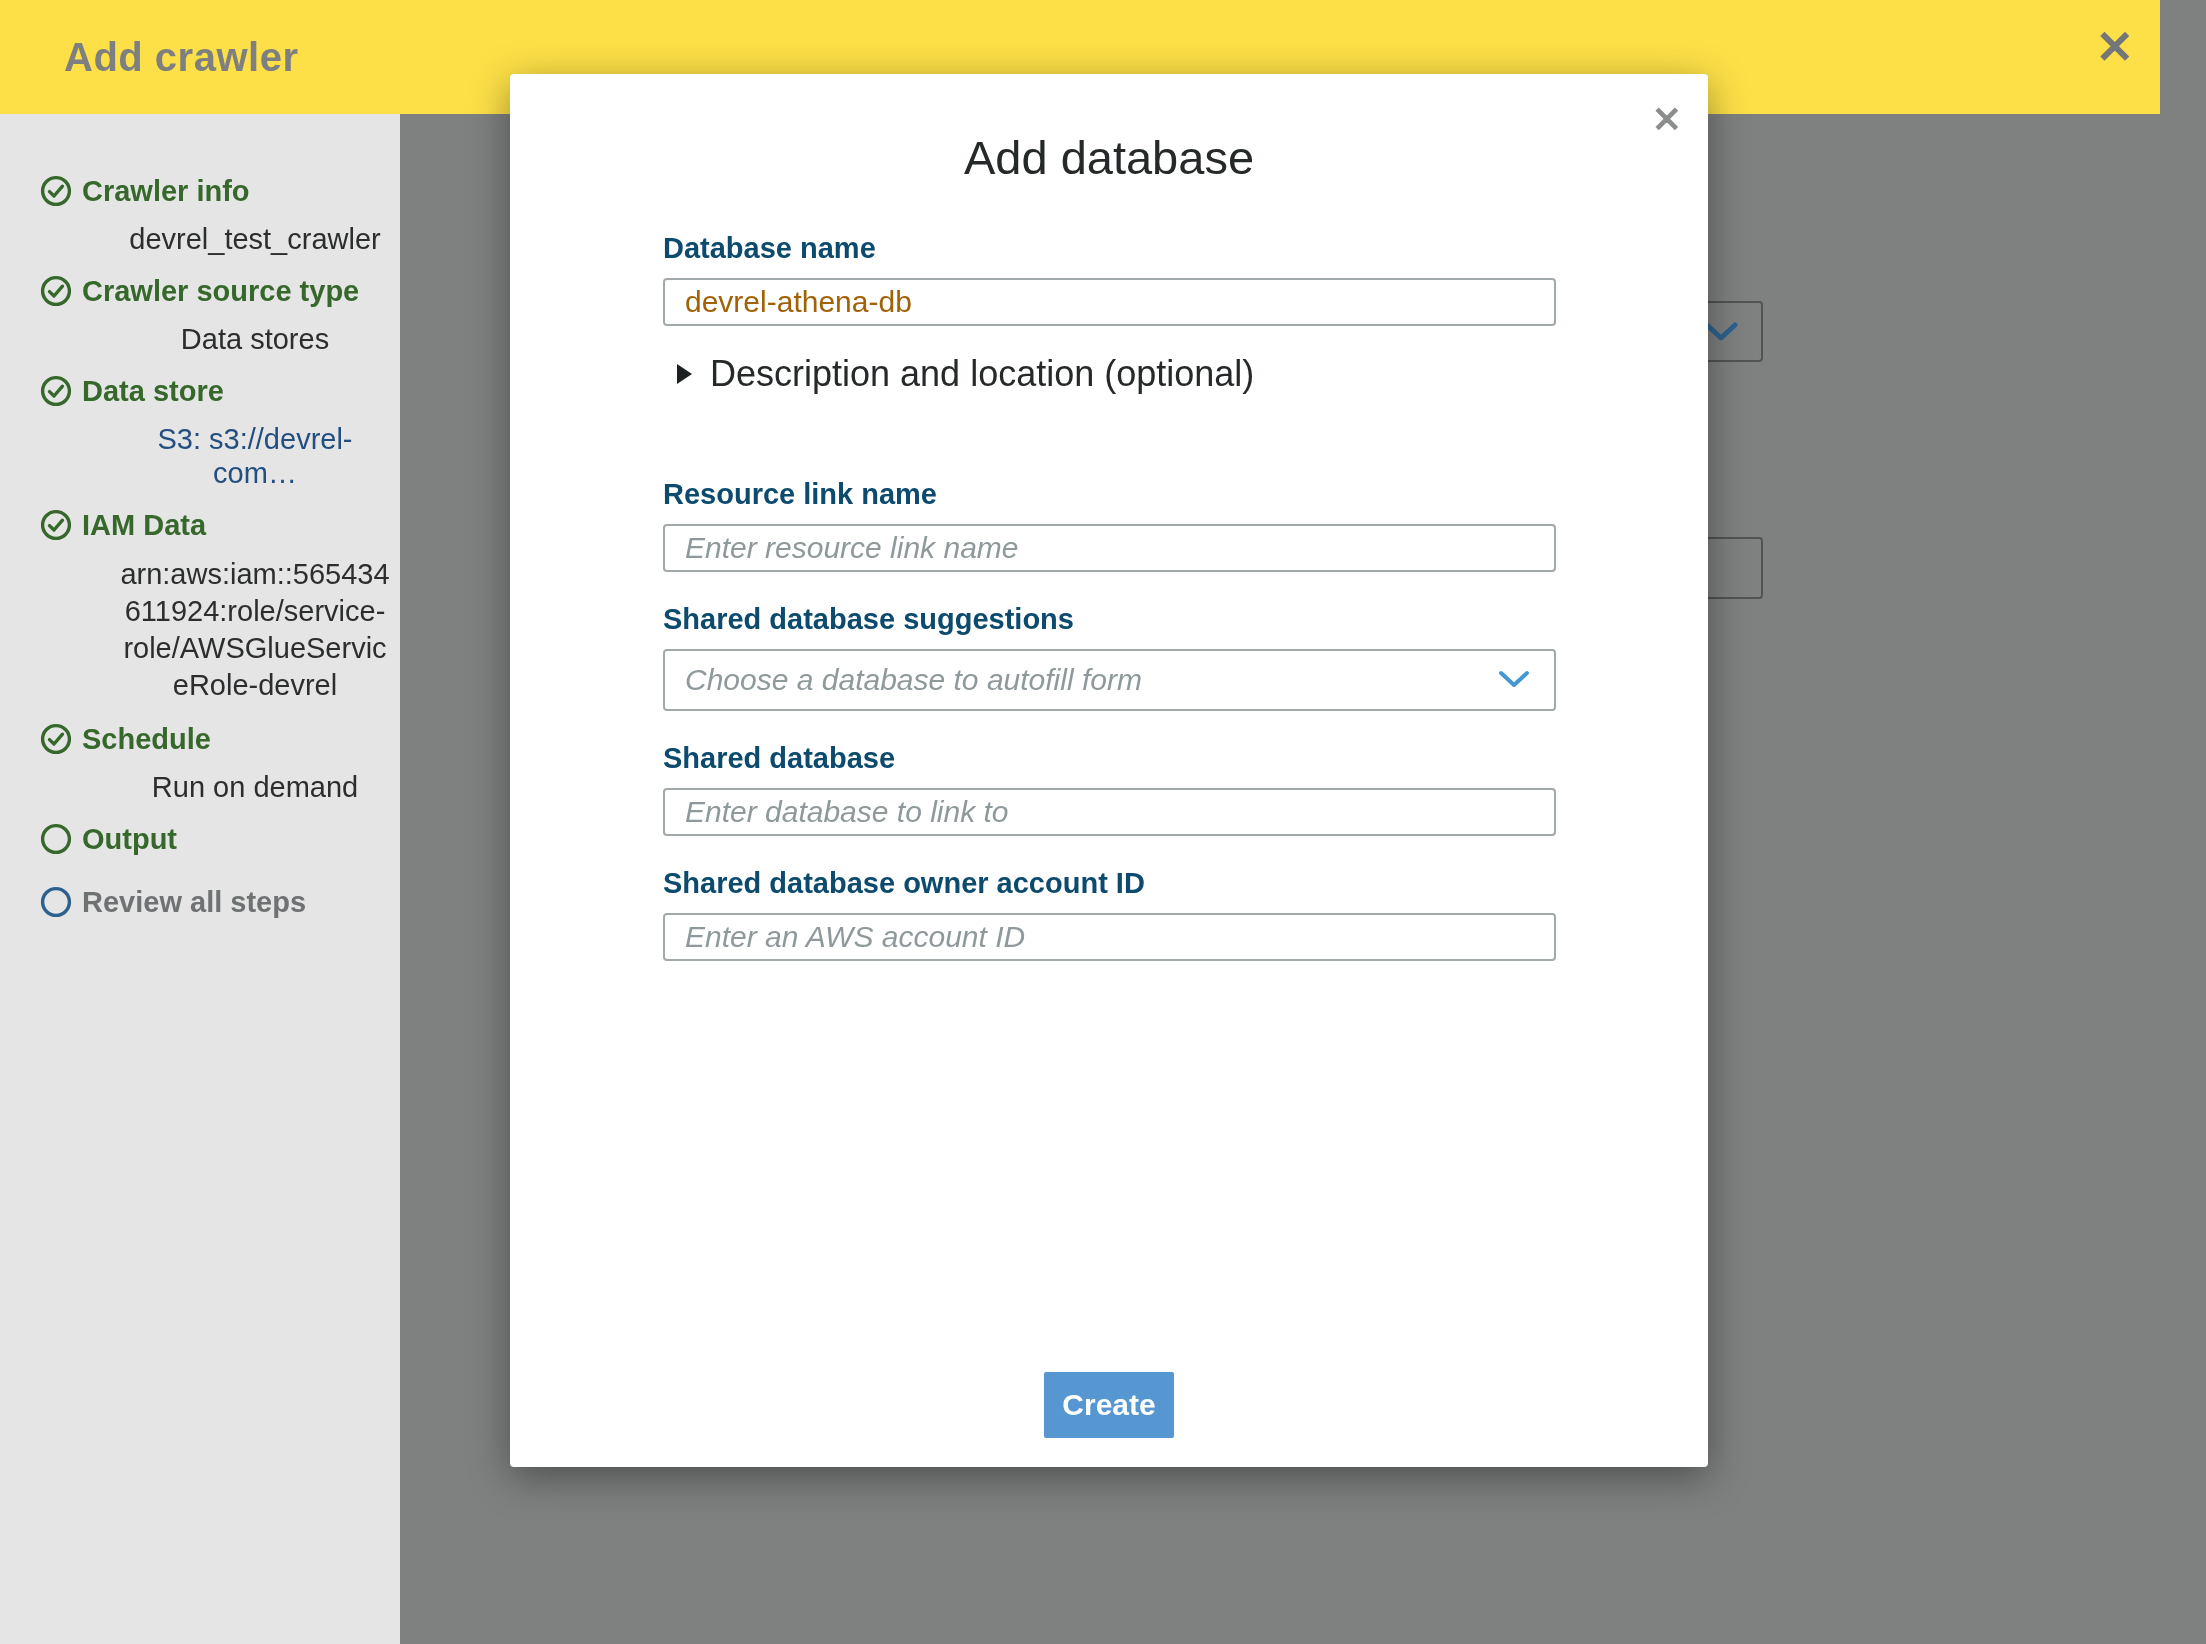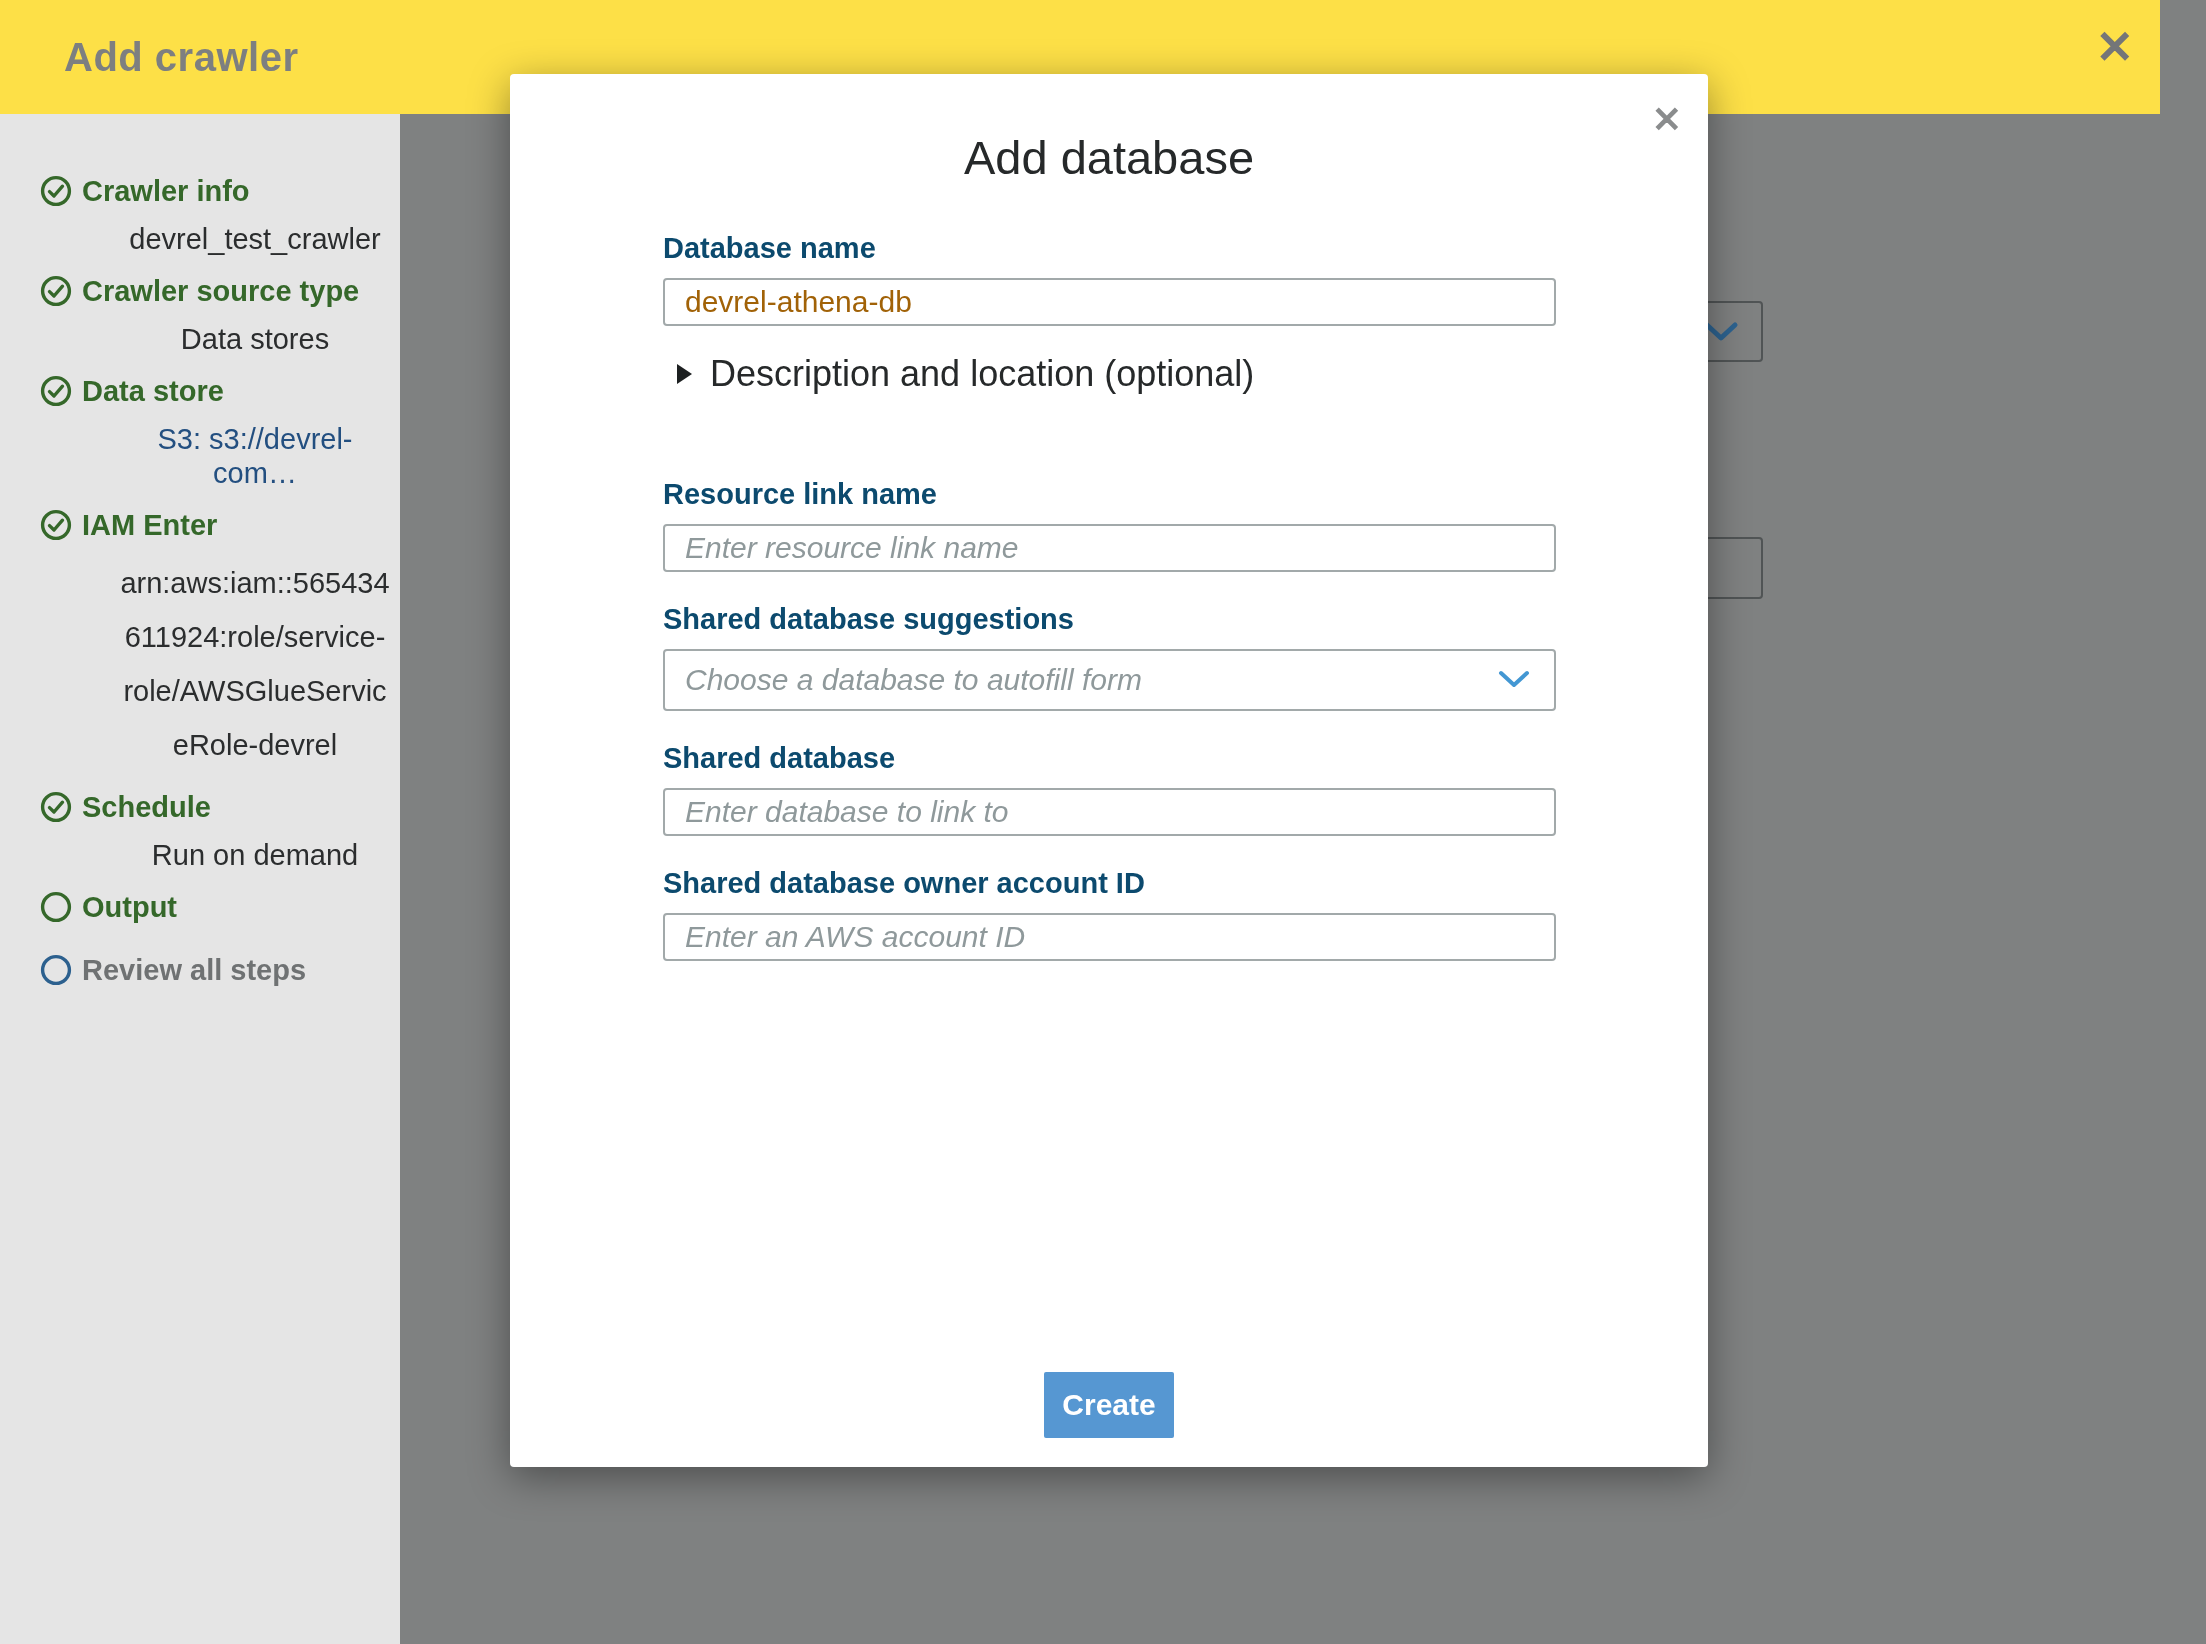--- a/index.html
+++ b/index.html
@@ -33,21 +33,21 @@
     padding:60px 10px 0 40px;
   }
   .step-row { display:flex; align-items:center; height:34px; }
   .step-row .ico { width:32px; height:32px; flex:0 0 32px; }
   .step-row .lbl { margin-left:10px; font-size:29px; font-weight:bold; color:#35682a; white-space:nowrap; }
   .step-row.upcoming .lbl { color:#6f7273; }
   .step-val {
     margin:14px 0 18px 80px; max-width:300px;
     font-size:29px; line-height:34px; color:#2b2d2e; overflow-wrap:anywhere;text-align:center;
   }
-  .step-val.wrap { line-height:54px; }
+  .step-val.wrap { line-height:37px; }
   .step-val.link { color:#234f80; cursor:pointer; }
   .step-row.gap-top { margin-top:29px; }
 
   
   .bg-select, .bg-input {
     position:absolute; left:1620px; width:143px; z-index:3;
     border:2px solid #505455; border-radius:4px; background:#7f8181;
   }
   .bg-select { top:301px; height:61px; }
   .bg-input  { top:537px; height:62px; }
@@ -141,21 +141,21 @@
     </svg>
     <span class="lbl">Data store</span>
   </div>
   <div class="step-val link">S3: s3://devrel-com…</div>
 
   <div class="step-row">
     <svg class="ico" viewBox="0 0 32 32">
       <circle cx="16" cy="16" r="13.4" fill="none" stroke="#35682a" stroke-width="3.4"></circle>
       <path d="M9.5 16.6 L14 21 L22.5 11.2" fill="none" stroke="#35682a" stroke-width="3.4" stroke-linecap="round" stroke-linejoin="round"></path>
     </svg>
-    <span class="lbl">IAM Enter</span>
+    <span class="lbl">IAM Data</span>
   </div>
   <div class="step-val wrap">arn:aws:iam::565434611924:role/service-role/AWSGlueServiceRole-devrel</div>
 
   <div class="step-row">
     <svg class="ico" viewBox="0 0 32 32">
       <circle cx="16" cy="16" r="13.4" fill="none" stroke="#35682a" stroke-width="3.4"></circle>
       <path d="M9.5 16.6 L14 21 L22.5 11.2" fill="none" stroke="#35682a" stroke-width="3.4" stroke-linecap="round" stroke-linejoin="round"></path>
     </svg>
     <span class="lbl">Schedule</span>
   </div>

